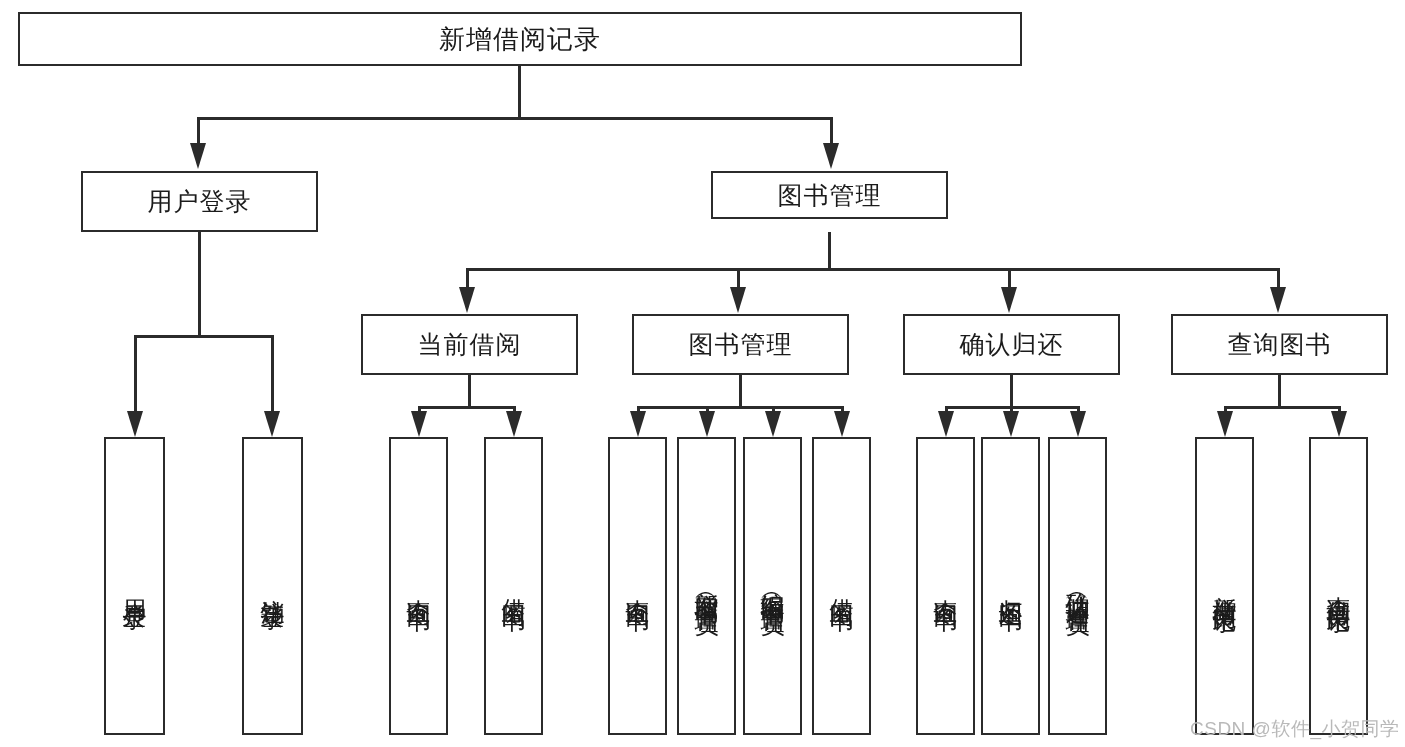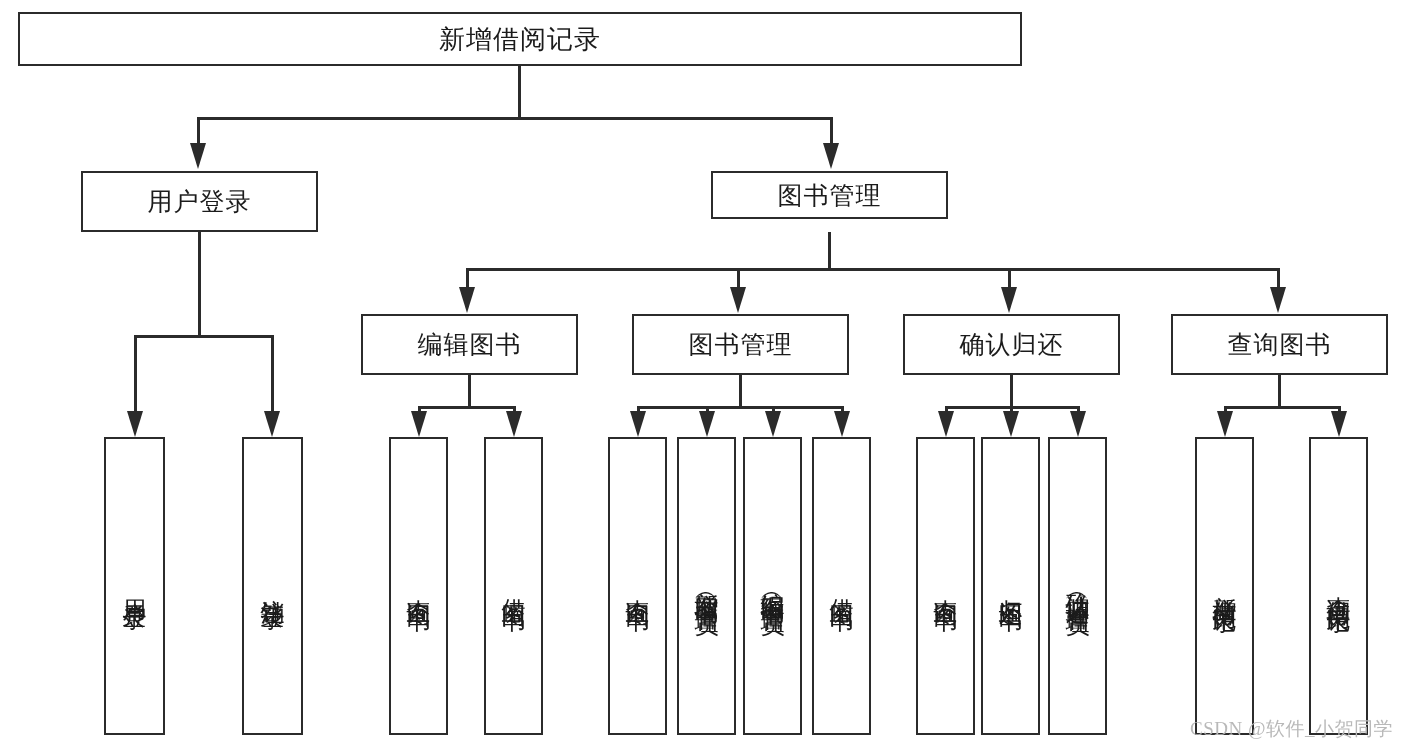--- a/index.html
+++ b/index.html
@@ -71,21 +71,20 @@
     border-top: 26px solid #2b2b2b;
   }
   
   #watermark {
     position: absolute;
     font-size: 19px;
     color: #b9b9b9;
     white-space: nowrap;
     letter-spacing: 0.5px;
     pointer-events: none;
-    font-family: Liberation Serif, serif;
   }
 </style>
 </head>
 <body>
 
 <div id="canvas">
 
   <div class="node title wide" style="left:18px; top:12px; width:1004px; height:54px;">
     <span class="label">新增借阅记录</span>
   </div>
@@ -118,21 +117,21 @@
   <div class="vline" style="left:466px; top:268px; height:19px;"></div>
   <div class="arrow" style="left:459px; top:287px;"></div>
   <div class="vline" style="left:737px; top:268px; height:19px;"></div>
   <div class="arrow" style="left:730px; top:287px;"></div>
   <div class="vline" style="left:1008px; top:268px; height:19px;"></div>
   <div class="arrow" style="left:1001px; top:287px;"></div>
   <div class="vline" style="left:1277px; top:268px; height:19px;"></div>
   <div class="arrow" style="left:1270px; top:287px;"></div>
 
   <div class="node wide" style="left:361px; top:314px; width:217px; height:61px;">
-    <span class="label">编辑图书</span>
+    <span class="label">当前借阅</span>
   </div>
   <div class="node wide" style="left:632px; top:314px; width:217px; height:61px;">
     <span class="label">图书管理</span>
   </div>
   <div class="node wide" style="left:903px; top:314px; width:217px; height:61px;">
     <span class="label">确认归还</span>
   </div>
   <div class="node wide" style="left:1171px; top:314px; width:217px; height:61px;">
     <span class="label">查询图书</span>
   </div>

